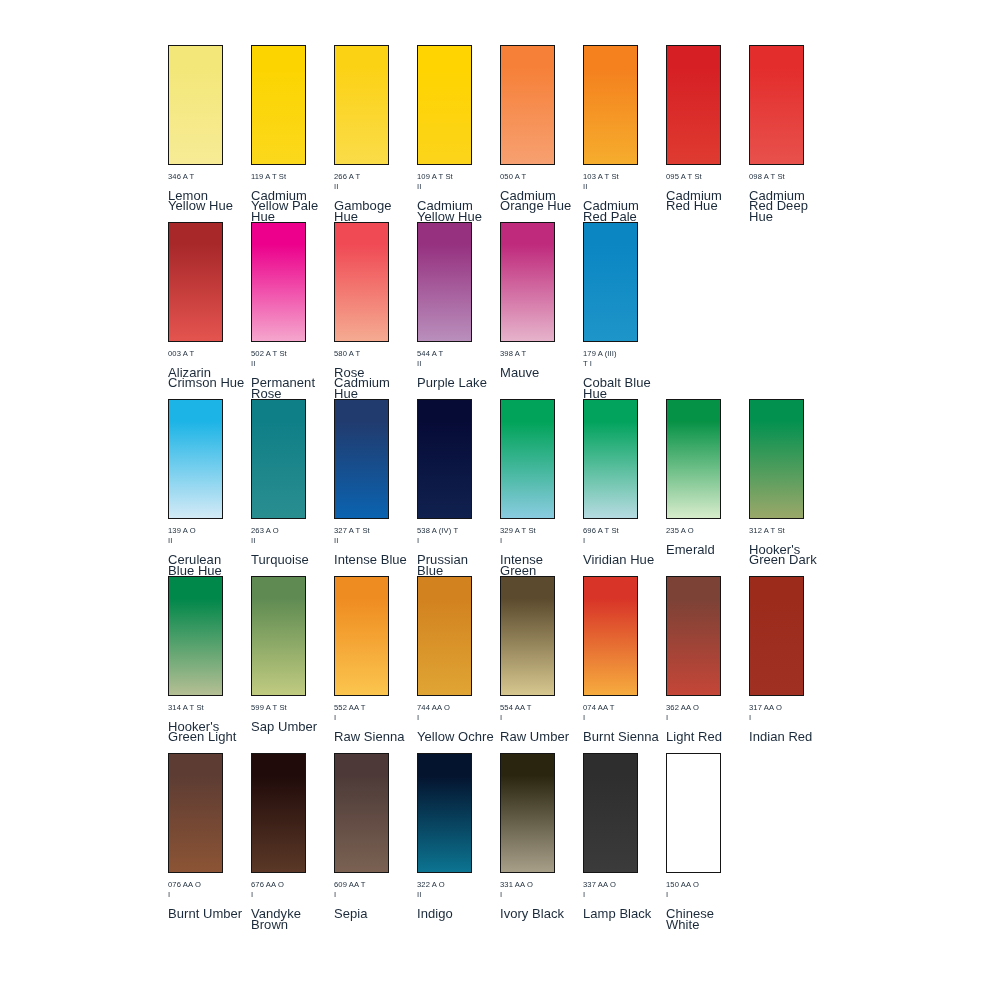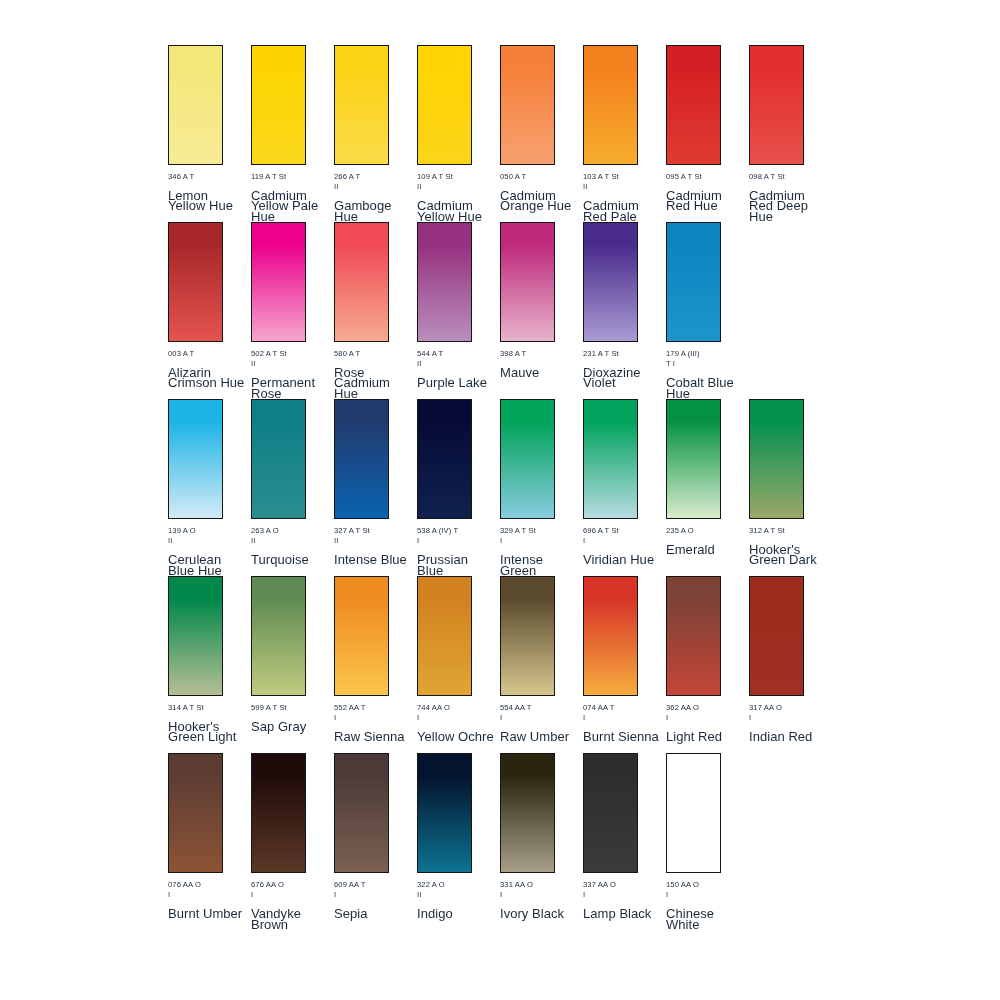--- a/index.html
+++ b/index.html
@@ -155,27 +155,20 @@
       </div>
       <div class="cell">
         <div class="swatch-wrap">
           <div class="swatch" style="background: linear-gradient(rgb(191, 42, 124) 0%, rgb(191, 42, 124) 18%, rgb(230, 179, 203) 100%);"></div>
         </div>
         <div class="meta">398  A  T</div>
         <div class="name">Mauve</div>
       </div>
       <div class="cell">
         <div class="swatch-wrap">
-          <div class="swatch" style="background: linear-gradient(rgb(74, 44, 140) 0%, rgb(74, 44, 140) 18%, rgb(169, 154, 210) 100%);"></div>
-        </div>
-        <div class="meta">231  A  T  St</div>
-        <div class="name">Dioxazine Violet</div>
-      </div>
-      <div class="cell">
-        <div class="swatch-wrap">
           <div class="swatch" style="background: linear-gradient(rgb(11, 134, 195) 0%, rgb(11, 134, 195) 18%, rgb(30, 149, 201) 100%);"></div>
         </div>
         <div class="meta">179  A  (III)
 T    I</div>
         <div class="name">Cobalt Blue Hue</div>
       </div>
     </div>
     <div class="row">
       <div class="cell">
         <div class="swatch-wrap">
@@ -246,21 +239,21 @@
           <div class="swatch" style="background: linear-gradient(rgb(0, 135, 74) 0%, rgb(0, 135, 74) 18%, rgb(181, 191, 148) 100%);"></div>
         </div>
         <div class="meta">314  A  T  St</div>
         <div class="name">Hooker's Green Light</div>
       </div>
       <div class="cell">
         <div class="swatch-wrap">
           <div class="swatch" style="background: linear-gradient(rgb(95, 139, 82) 0%, rgb(95, 139, 82) 18%, rgb(192, 203, 128) 100%);"></div>
         </div>
         <div class="meta">599  A  T  St</div>
-        <div class="name">Sap Gray</div>
+        <div class="name">Sap Umber</div>
       </div>
       <div class="cell">
         <div class="swatch-wrap">
           <div class="swatch" style="background: linear-gradient(rgb(239, 140, 33) 0%, rgb(239, 140, 33) 18%, rgb(251, 197, 78) 100%);"></div>
         </div>
         <div class="meta">552  AA  T
 I</div>
         <div class="name">Raw Sienna</div>
       </div>
       <div class="cell">

